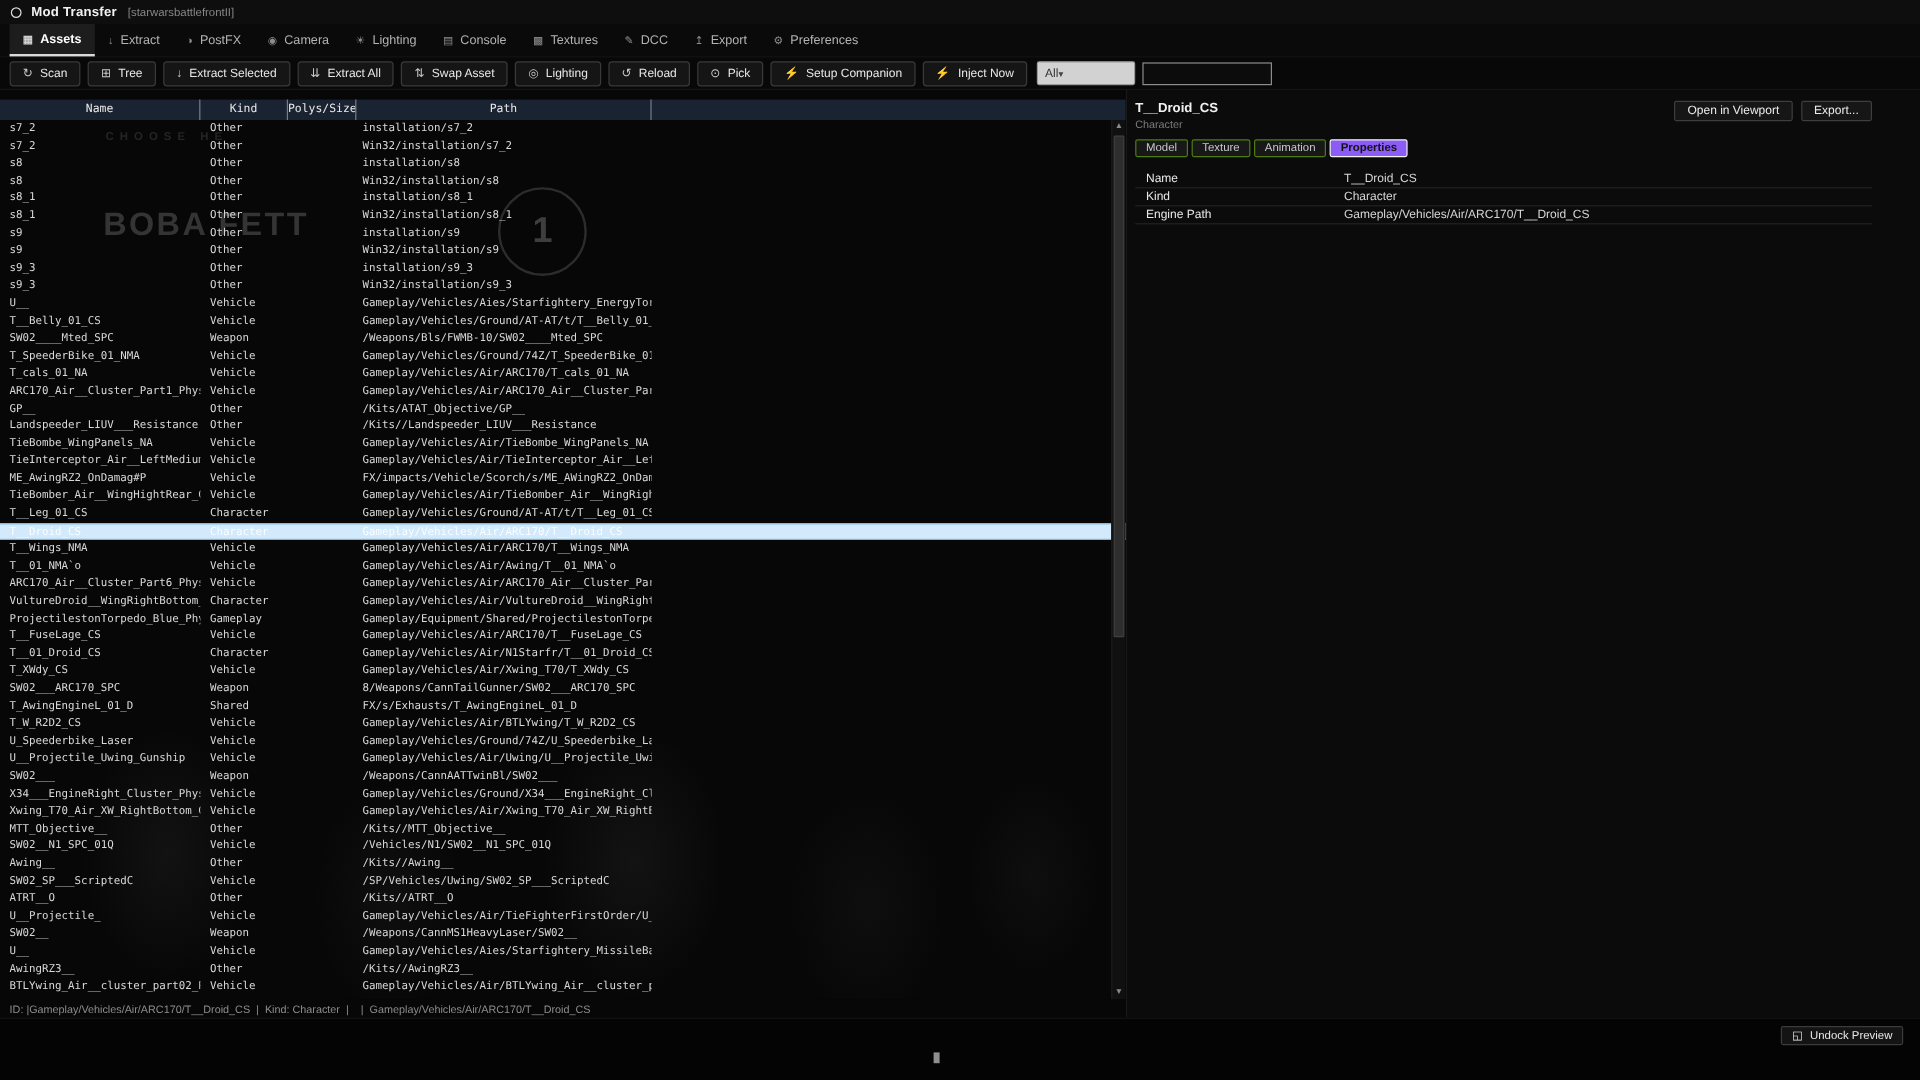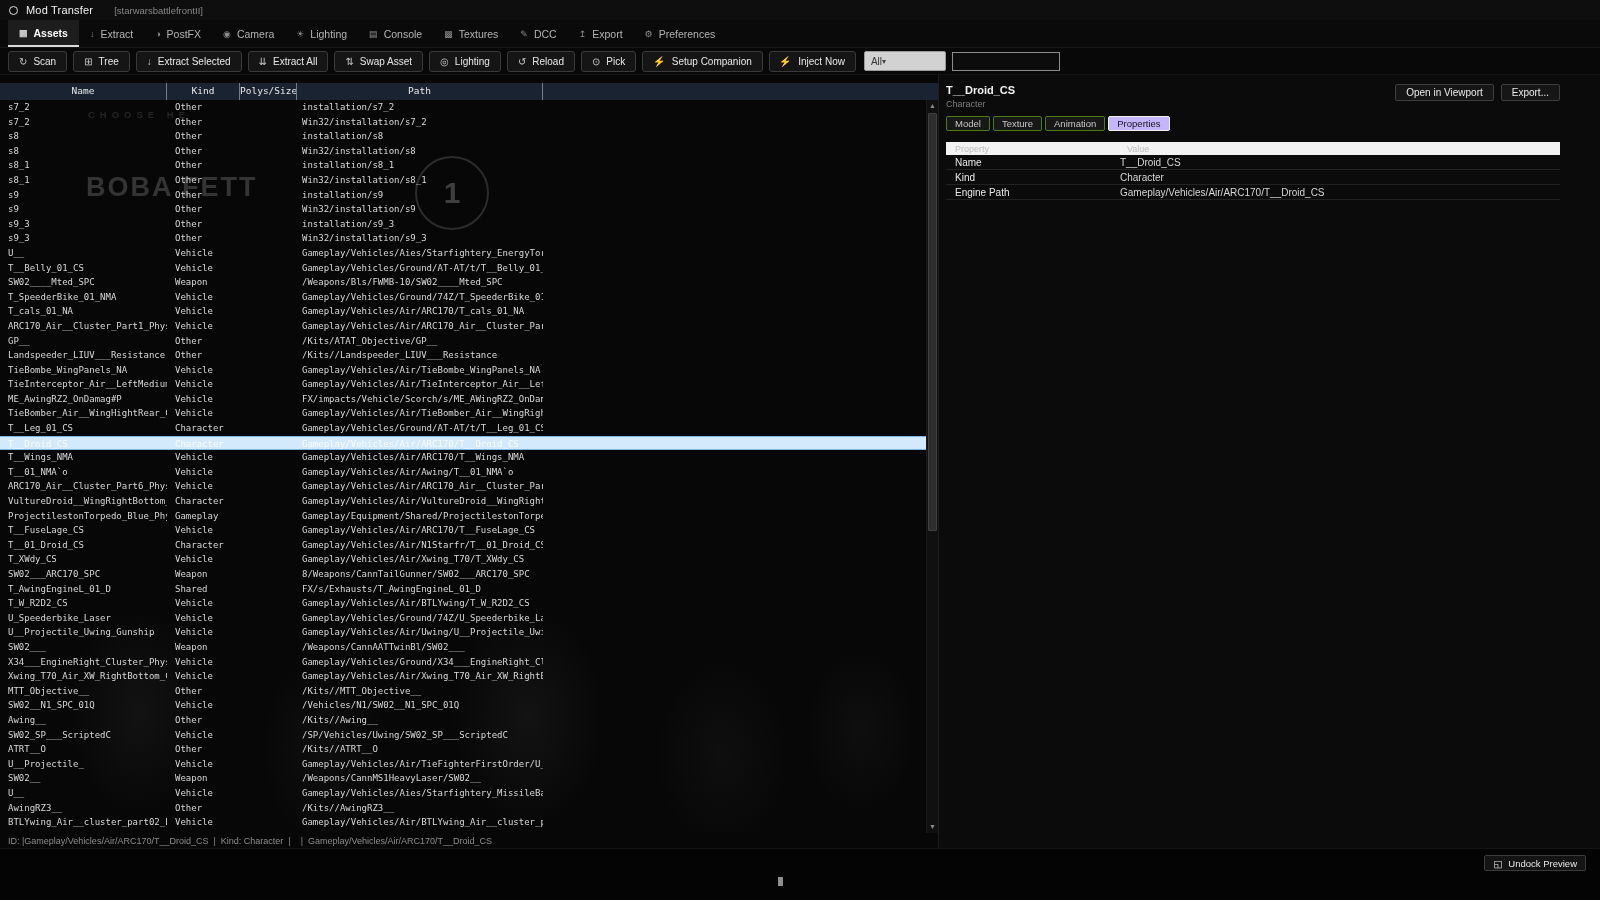--- a/index.html
+++ b/index.html
@@ -2,21 +2,21 @@
 <html><head>
 <meta charset="utf-8">
 <style>
   *{box-sizing:border-box;margin:0;padding:0}
   html,body{width:1600px;height:900px}
   body{background:#060606;font-family:"Liberation Sans",sans-serif;overflow:hidden;position:relative;color:#ddd}
 
   
   .titlebar{height:20px;background:#0e0e0e;display:flex;align-items:center;padding-left:9px}
   .logo{width:9px;height:9px;border:1.5px solid #dedede;border-radius:50%;margin-right:8px;flex:none}
-  .title{font-size:11px;font-weight:normal;color:#f2f2f2;margin-right:21px;letter-spacing:.2px}
+  .title{font-size:11px;font-weight:bold;color:#f2f2f2;margin-right:9px;letter-spacing:.2px}
   .subtitle{font-size:9.5px;color:#878787}
 
   
   .tabbar{height:28px;background:#0a0a0a;display:flex;align-items:stretch;padding-left:8px;border-bottom:1px solid #161616}
   .tab{display:flex;align-items:center;gap:6px;padding:0 11px;font-size:10.5px;color:#b3b3b3;cursor:default}
   .tab .ticon{font-size:9px;color:#8d8d8d}
   .tab.active{background:#1d1d1d;color:#fff;border-bottom:2px solid #d9d9d9;font-weight:bold}
   .tab.active .ticon{color:#d0d0d0}
 
   
@@ -68,21 +68,21 @@
 
   
   .right-pane{flex:1;border-left:1px solid #1d1d1d;background:#0b0b0b;padding:9px 40px 0 7px}
   .preview-header{display:flex;justify-content:space-between;align-items:flex-start}
   .pv-title{font-size:11px;font-weight:bold;color:#f1f1f1}
   .pv-badge{font-size:9px;color:#7c7c7c;margin-top:3px}
   .ph-right{display:flex}
   .pbtn{height:17px;padding:0 10px;background:#161616;border:1px solid #3e3e3e;border-radius:2px;color:#ececec;font-size:10px;margin-left:7px;font-family:inherit;white-space:nowrap}
   .preview-tabs{margin-top:7px;display:flex;gap:3px}
   .ptab{height:15px;padding:0 8px;background:#181818;border:1px solid #4d7c0f;border-radius:2px;color:#c8c8c8;font-size:9.5px;font-family:inherit}
-  .ptab.active{background:#c4b5fd;border-color:#f1f1f1;color:#141414;font-weight:normal}
+  .ptab.active{background:#8b5cf6;border-color:#f1f1f1;color:#141414;font-weight:bold}
   .props{margin-top:11px}
   .props-head{display:grid;grid-template-columns:172px 1fr;height:13px;background:#f3f3f3;align-items:center}
   .pcell{font-size:9px;color:#bcbcbc;padding-left:9px;overflow:hidden}
   .prop-row{display:grid;grid-template-columns:172px 1fr;height:15px;align-items:center;border-bottom:1px solid #222}
   .pl{font-size:10px;color:#e9e9e9;padding-left:9px;white-space:nowrap;overflow:hidden}
   .pv{font-size:10px;color:#d6d6d6;padding-left:2px;white-space:nowrap;overflow:hidden}
 
   
   .bottombar{height:52px;background:#040404;border-top:1px solid #151515;position:relative}
   .undock{position:absolute;right:14px;top:6px;height:16px;display:flex;align-items:center;gap:6px;background:#141414;border:1px solid #3b3b3b;border-radius:2px;color:#e9e9e9;font-size:9.5px;padding:0 8px;font-family:inherit}
@@ -539,24 +539,20 @@
       </div>
 
       <div class="preview-tabs">
         <button class="ptab"><span>Model</span></button>
           <button class="ptab"><span>Texture</span></button>
           <button class="ptab"><span>Animation</span></button>
           <button class="ptab active"><span>Properties</span></button>
       </div>
 
       <div class="props">
-        <div class="props-head">
-          <div class="pcell">Property</div>
-            <div class="pcell">Value</div>
-        </div>
         <div class="prop-row">
             <div class="pl">Name</div>
             <div class="pv">T__Droid_CS</div>
           </div>
           <div class="prop-row">
             <div class="pl">Kind</div>
             <div class="pv">Character</div>
           </div>
           <div class="prop-row">
             <div class="pl">Engine Path</div>

